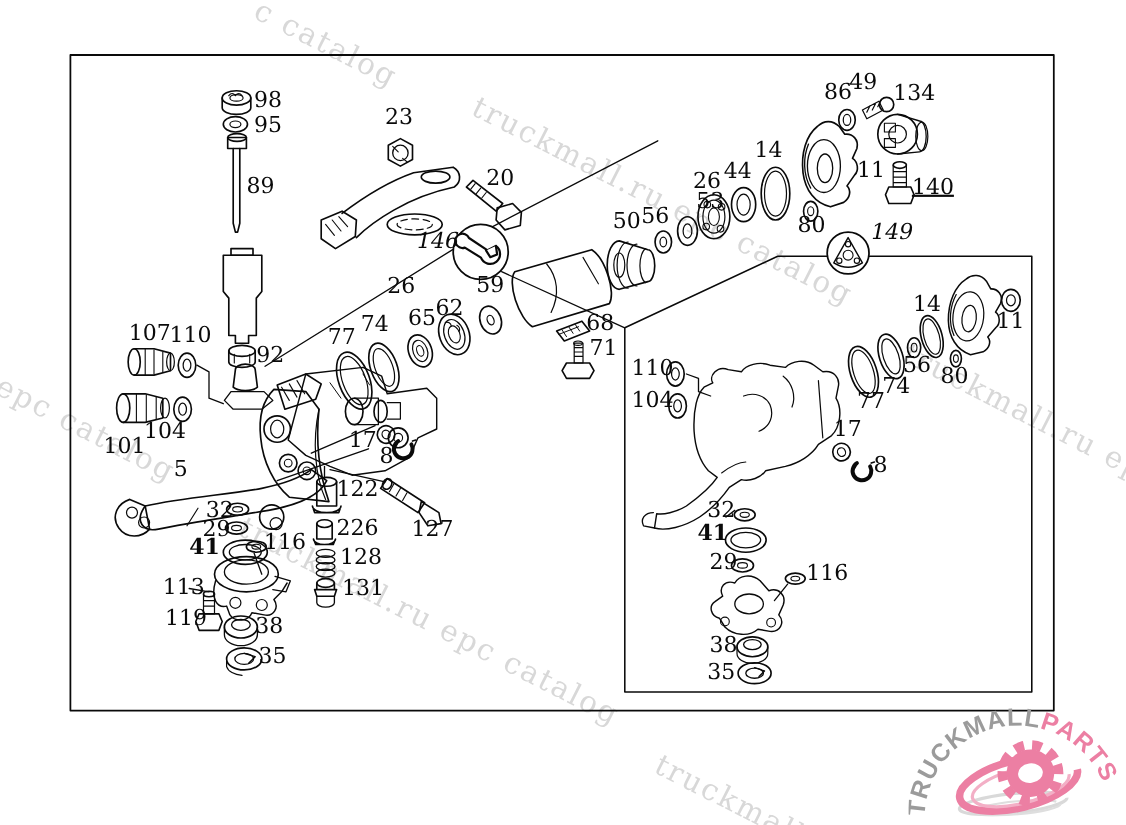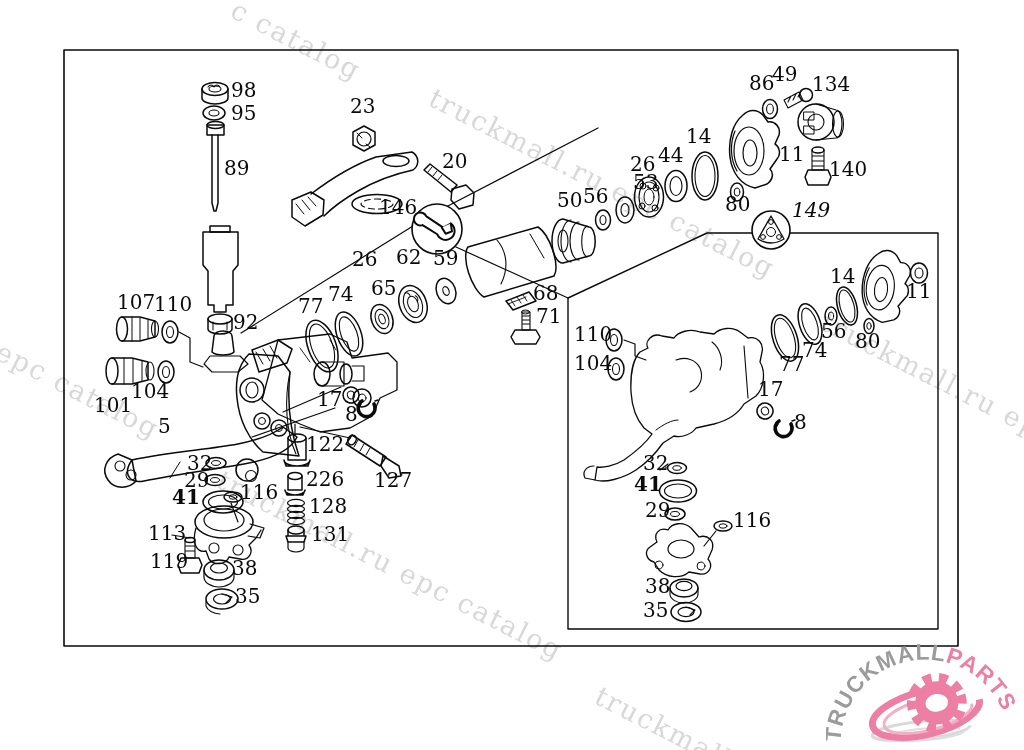--- a/index.html
+++ b/index.html
@@ -448,35 +448,35 @@
     </g>
   </svg>
 
   <div id="label-layer">
       <span class="plabel" style="left: 231px; top: 80px;">98</span>
       <span class="plabel" style="left: 231px; top: 103px;">95</span>
       <span class="plabel" style="left: 224px; top: 158px;">89</span>
       <span class="plabel" style="left: 350px; top: 96px;">23</span>
       <span class="plabel" style="left: 442px; top: 151px;">20</span>
       <span class="plabel" style="left: 352px; top: 209px; margin-top: 40px;">26</span>
-      <span class="plabel" style="left: 379px; top: 197px;">146</span>
+      <span class="plabel" style="left: 379px; top: 208px; font-style: italic;">146</span>
       <span class="plabel" style="left: 557px; top: 190px;">50</span>
       <span class="plabel" style="left: 583px; top: 186px;">56</span>
       <span class="plabel" style="left: 605px; top: 172px; margin-left: 28px;">53</span>
       <span class="plabel" style="left: 630px; top: 154px;">26</span>
       <span class="plabel" style="left: 658px; top: 145px;">44</span>
       <span class="plabel" style="left: 686px; top: 126px;">14</span>
       <span class="plabel" style="left: 749px; top: 73px;">86</span>
       <span class="plabel" style="left: 772px; top: 64px;">49</span>
       <span class="plabel" style="left: 812px; top: 74px;">134</span>
       <span class="plabel" style="left: 779px; top: 144px;">11</span>
-      <span class="plabel" style="left: 829px; top: 159px;">140</span>
+      <span class="plabel" style="left: 829px; top: 159px; text-decoration: underline;">140</span>
       <span class="plabel" style="left: 725px; top: 194px;">80</span>
       <span class="plabel" style="left: 792px; top: 200px; font-style: italic;">149</span>
-      <span class="plabel" style="left: 396px; top: 247px;">62</span>
+      <span class="plabel" style="left: 396px; top: 269px;">62</span>
       <span class="plabel" style="left: 433px; top: 248px;">59</span>
       <span class="plabel" style="left: 371px; top: 278px;">65</span>
       <span class="plabel" style="left: 328px; top: 284px;">74</span>
       <span class="plabel" style="left: 298px; top: 296px;">77</span>
       <span class="plabel" style="left: 533px; top: 283px;">68</span>
       <span class="plabel" style="left: 536px; top: 306px;">71</span>
       <span class="plabel" style="left: 117px; top: 292px;">107</span>
       <span class="plabel" style="left: 154px; top: 294px;">110</span>
       <span class="plabel" style="left: 233px; top: 312px;">92</span>
       <span class="plabel" style="left: 94px; top: 378px; margin-top: 17px;">101</span>

